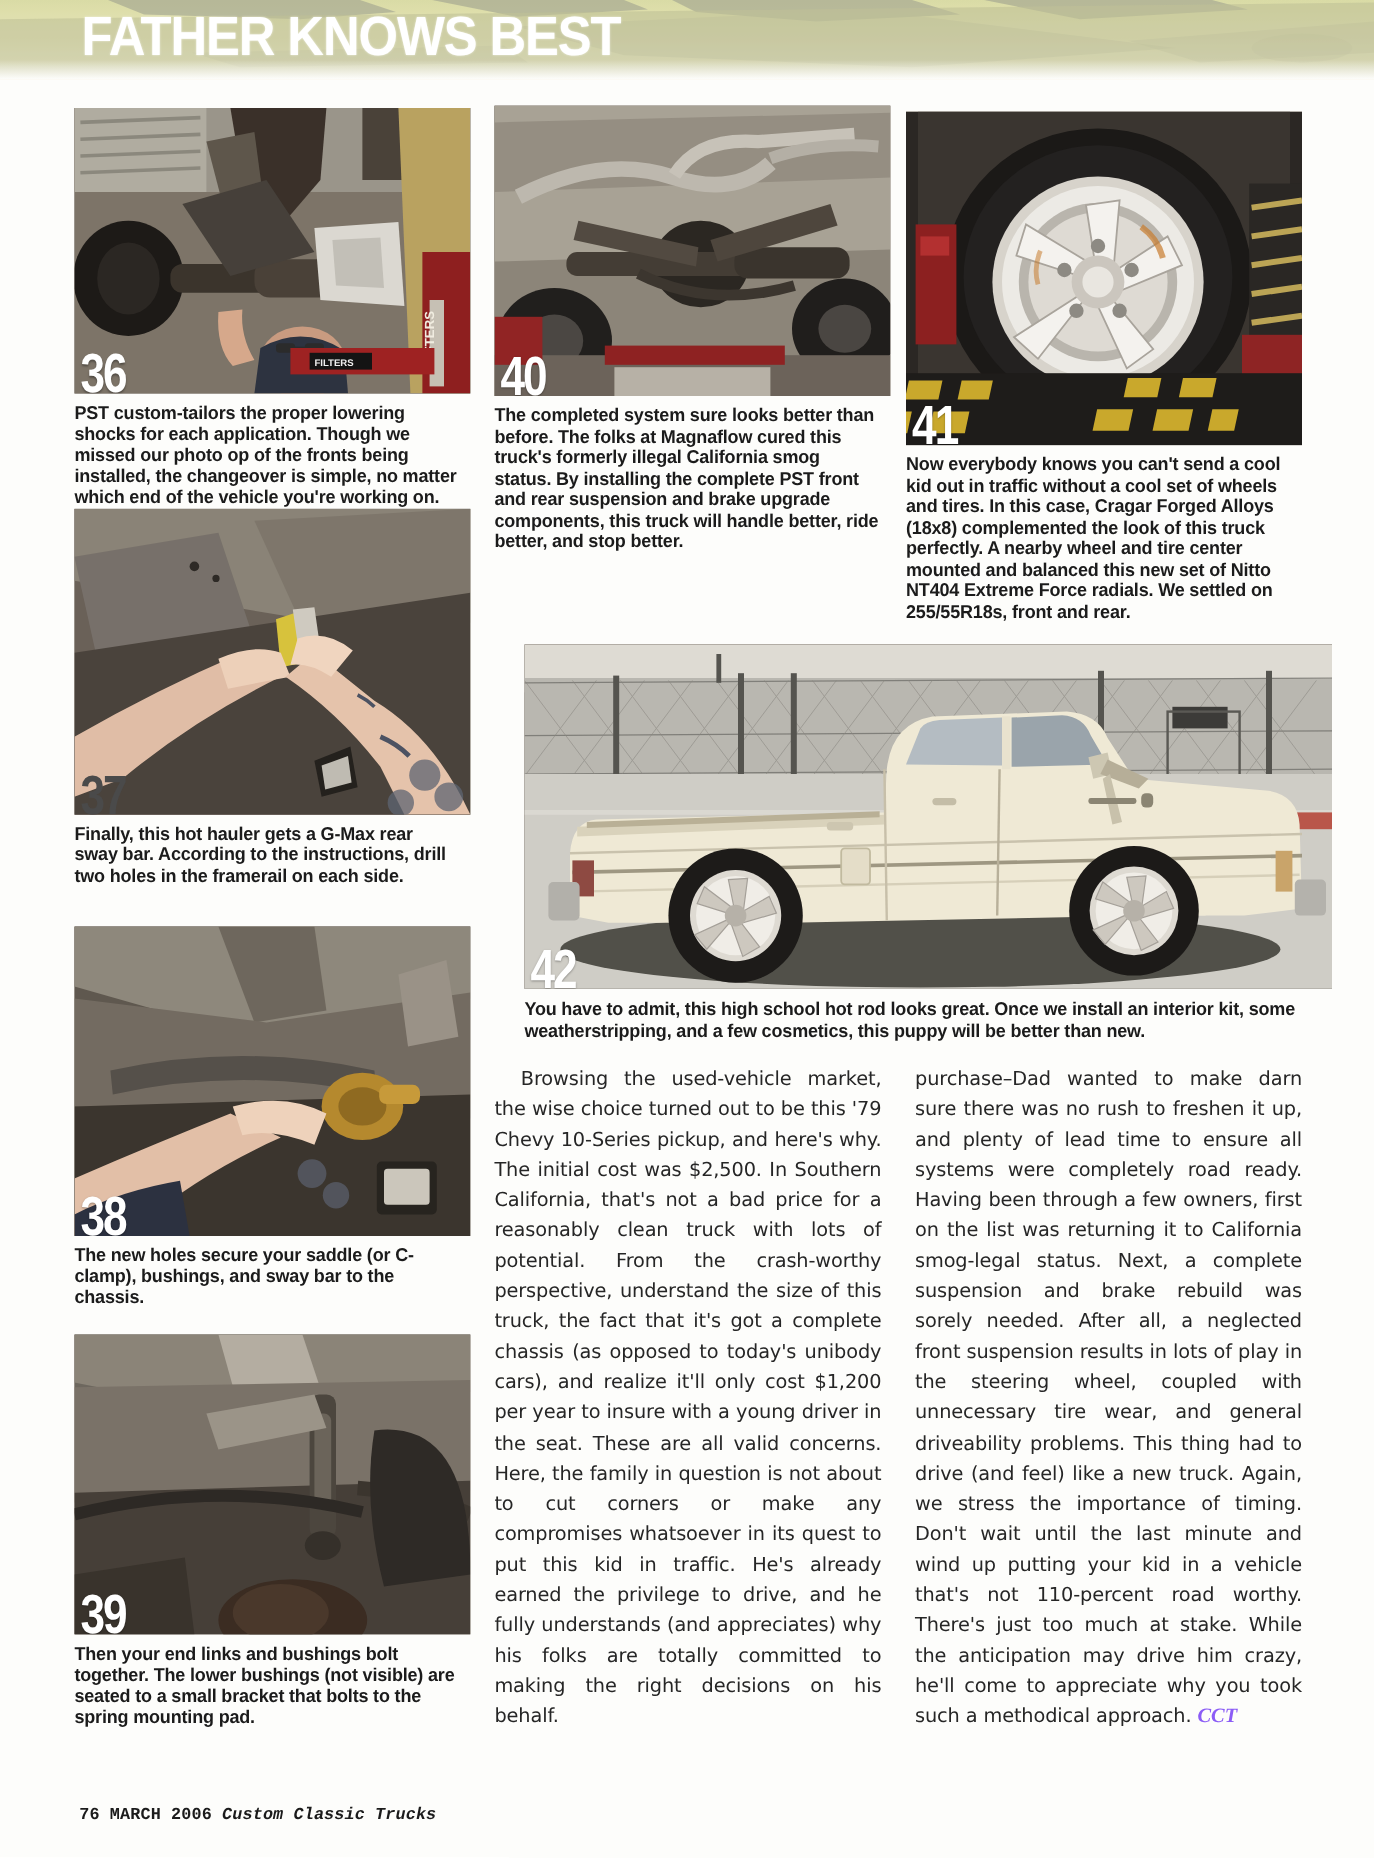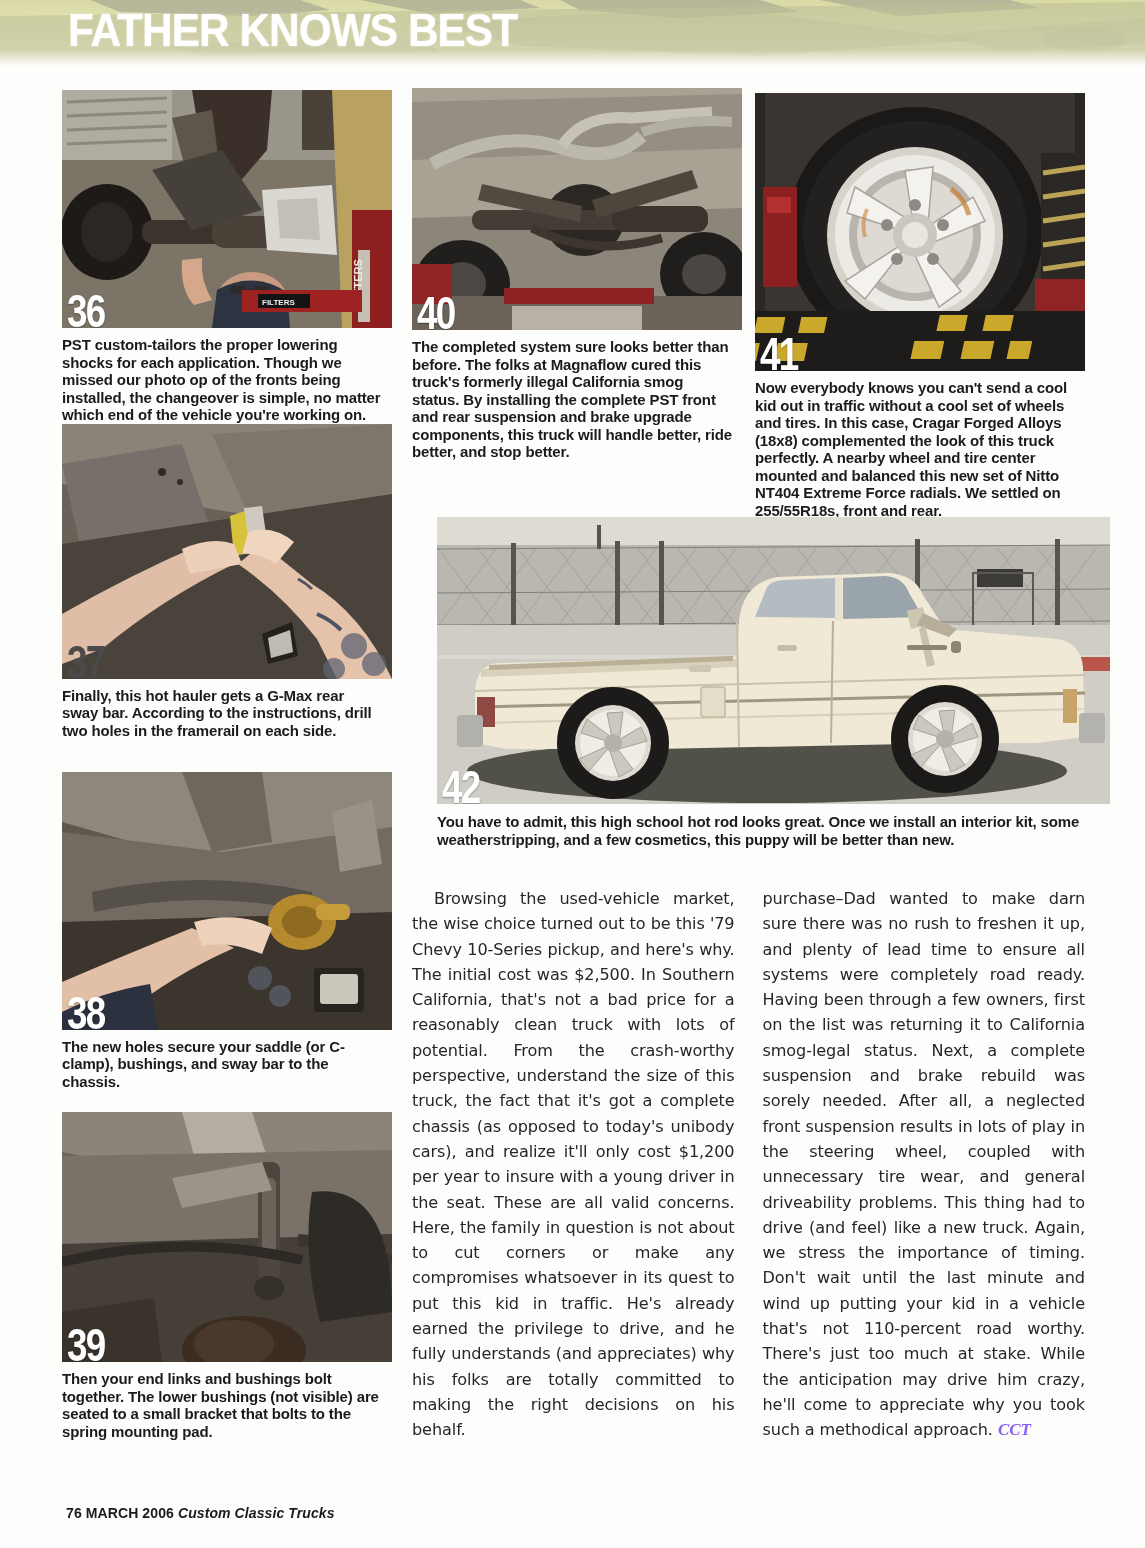--- a/index.html
+++ b/index.html
@@ -126,21 +126,21 @@
     color: #8b5cf6;
     letter-spacing: 0px;
     font-size: 17px;
   }
 
   
   .footer {
     position: absolute;
     left: 66px;
     top: 1505px;
-    font-family: Liberation Sans, sans-serif;
+    font-family: Liberation Mono, monospace;
     font-size: 14px;
     color: #1b1b1b;
     letter-spacing: 0.1px;
   }
   .footer .fw { font-weight: bold; }
   .footer .mag { font-weight: bold; font-style: italic; }
 
   
   .ph-svg { display: block; width: 100%; height: 100%; }
 </style>
@@ -410,21 +410,21 @@
           <rect x="212" y="248" width="30" height="18" transform="skewX(-12)"></rect>
           <rect x="262" y="248" width="30" height="18" transform="skewX(-12)"></rect>
           <rect x="308" y="248" width="22" height="18" transform="skewX(-12)"></rect>
         </g>
       </svg>
       <span class="num">41</span>
     </div>
     <div class="caption">Now everybody knows you can't send a cool kid out in traffic without a cool set of wheels and tires. In this case, Cragar Forged Alloys (18x8) complemented the look of this truck perfectly. A nearby wheel and tire center mounted and balanced this new set of Nitto NT404 Extreme Force radials. We settled on 255/55R18s, front and rear.</div>
   </div>
 
-  <div style="position:absolute; left:412px; top:517px; width:673px;padding-left:25px;">
+  <div style="position:absolute; left:412px; top:537px; width:673px;padding-left:25px;">
     <div class="photo" style="height:287px">
       <svg class="ph-svg" viewBox="0 0 673 287" preserveAspectRatio="none">
         <rect width="673" height="287" fill="#c9c7c0"></rect>
 
         <rect x="0" y="0" width="673" height="40" fill="#dedbd3"></rect>
 
         <rect x="0" y="28" width="673" height="82" fill="#b9b7b0"></rect>
         <g stroke="#6e6d68" stroke-width="1" opacity="0.75">
           <line x1="0" y1="32" x2="673" y2="28"></line>
           <line x1="0" y1="76" x2="673" y2="72"></line>

